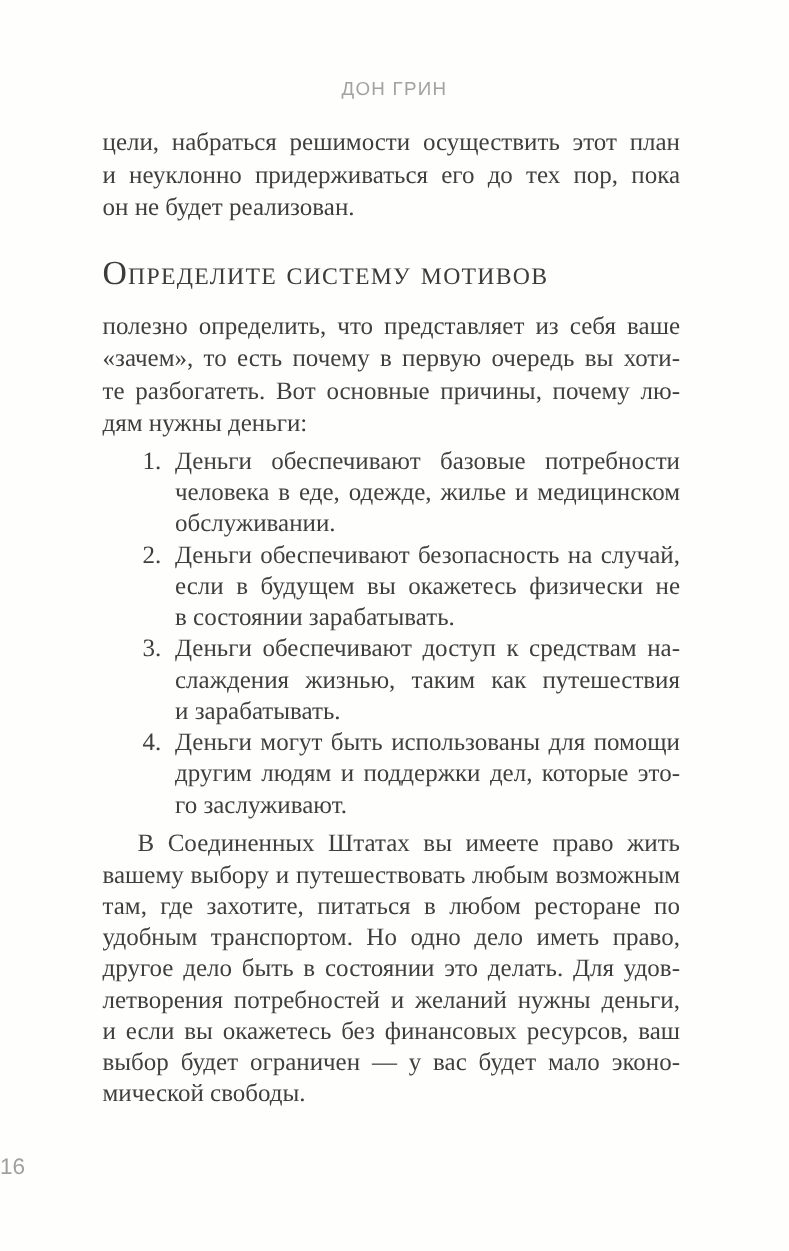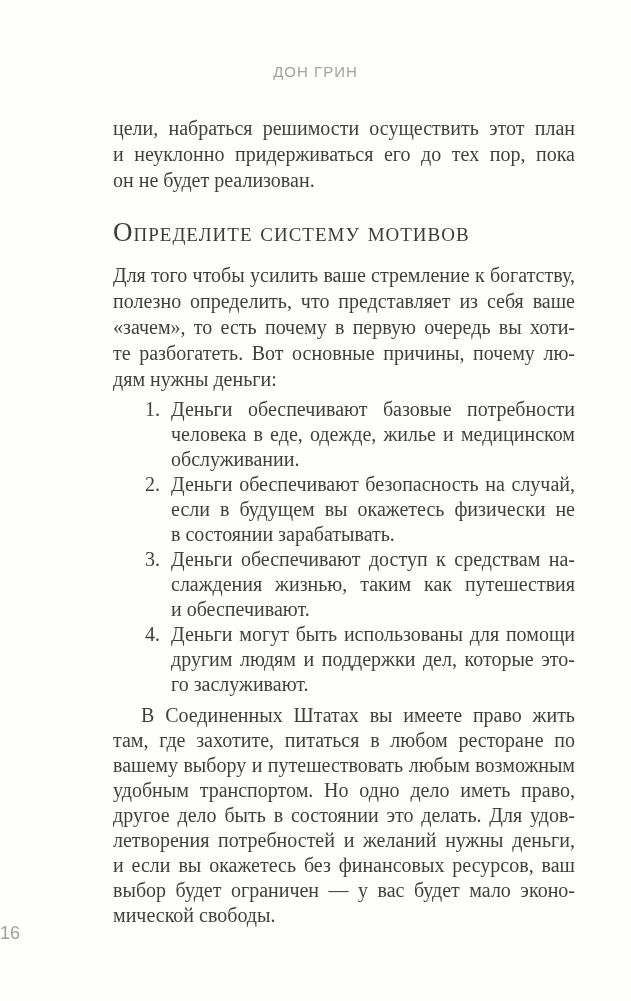--- a/index.html
+++ b/index.html
@@ -19,24 +19,23 @@
     width: 100%;
     text-align: center;
     font-family: "Liberation Sans", sans-serif;
     font-size: 15px;
     line-height: 18px;
     letter-spacing: 1px;
     color: #a2a2a2;
   }
   .column {
     position: absolute;
-    left: 113px;
+    left: 82px;
     top: 0;
     width: 462px;
-    margin-top: 14px;
   }
   .para { font-size: 20px; line-height: 26px; }
   .para-intro { margin-top: 101px; }
   .heading {
     margin: 23px 0 0 0;
     font-size: 27px;
     line-height: 32px;
     font-weight: normal;
     font-variant: small-caps;
     letter-spacing: 1px;
@@ -80,21 +79,20 @@
 
     <div class="para para-intro">
       <div class="jline">цели, набраться решимости осуществить этот план</div>
       <div class="jline">и неуклонно придерживаться его до тех пор, пока</div>
       <div class="line-last">он не будет реализован.</div>
     </div>
 
     <h2 class="heading">Определите систему мотивов</h2>
 
     <div class="para para-motives">
-      <div class="jline">Для того чтобы усилить ваше стремление к богатству,</div>
       <div class="jline">полезно определить, что представляет из себя ваше</div>
       <div class="jline">«зачем», то есть почему в первую очередь вы хоти-</div>
       <div class="jline">те разбогатеть. Вот основные причины, почему лю-</div>
       <div class="line-last">дям нужны деньги:</div>
     </div>
 
     <div class="numbered-list">
 
       <div class="li">
         <span class="num">1.</span>
@@ -107,36 +105,36 @@
         <span class="num">2.</span>
         <div class="jline">Деньги обеспечивают безопасность на случай,</div>
         <div class="jline">если в будущем вы окажетесь физически не</div>
         <div class="line-last">в состоянии зарабатывать.</div>
       </div>
 
       <div class="li">
         <span class="num">3.</span>
         <div class="jline">Деньги обеспечивают доступ к средствам на-</div>
         <div class="jline">слаждения жизнью, таким как путешествия</div>
-        <div class="line-last">и обеспечивают.</div>
+        <div class="line-last">и зарабатывать.</div>
       </div>
 
       <div class="li">
         <span class="num">4.</span>
         <div class="jline">Деньги могут быть использованы для помощи</div>
         <div class="jline">другим людям и поддержки дел, которые это-</div>
         <div class="line-last">го заслуживают.</div>
       </div>
 
     </div>
 
     <div class="para para-usa">
       <div class="jline indent">В Соединенных Штатах вы имеете право жить</div>
+      <div class="jline">вашему выбору и путешествовать любым возможным</div>
       <div class="jline">там, где захотите, питаться в любом ресторане по</div>
-      <div class="jline">вашему выбору и путешествовать любым возможным</div>
       <div class="jline">удобным транспортом. Но одно дело иметь право,</div>
       <div class="jline">другое дело быть в состоянии это делать. Для удов-</div>
       <div class="jline">летворения потребностей и желаний нужны деньги,</div>
       <div class="jline">и если вы окажетесь без финансовых ресурсов, ваш</div>
       <div class="jline">выбор будет ограничен — у вас будет мало эконо-</div>
       <div class="line-last">мической свободы.</div>
     </div>
 
   </div>
 

